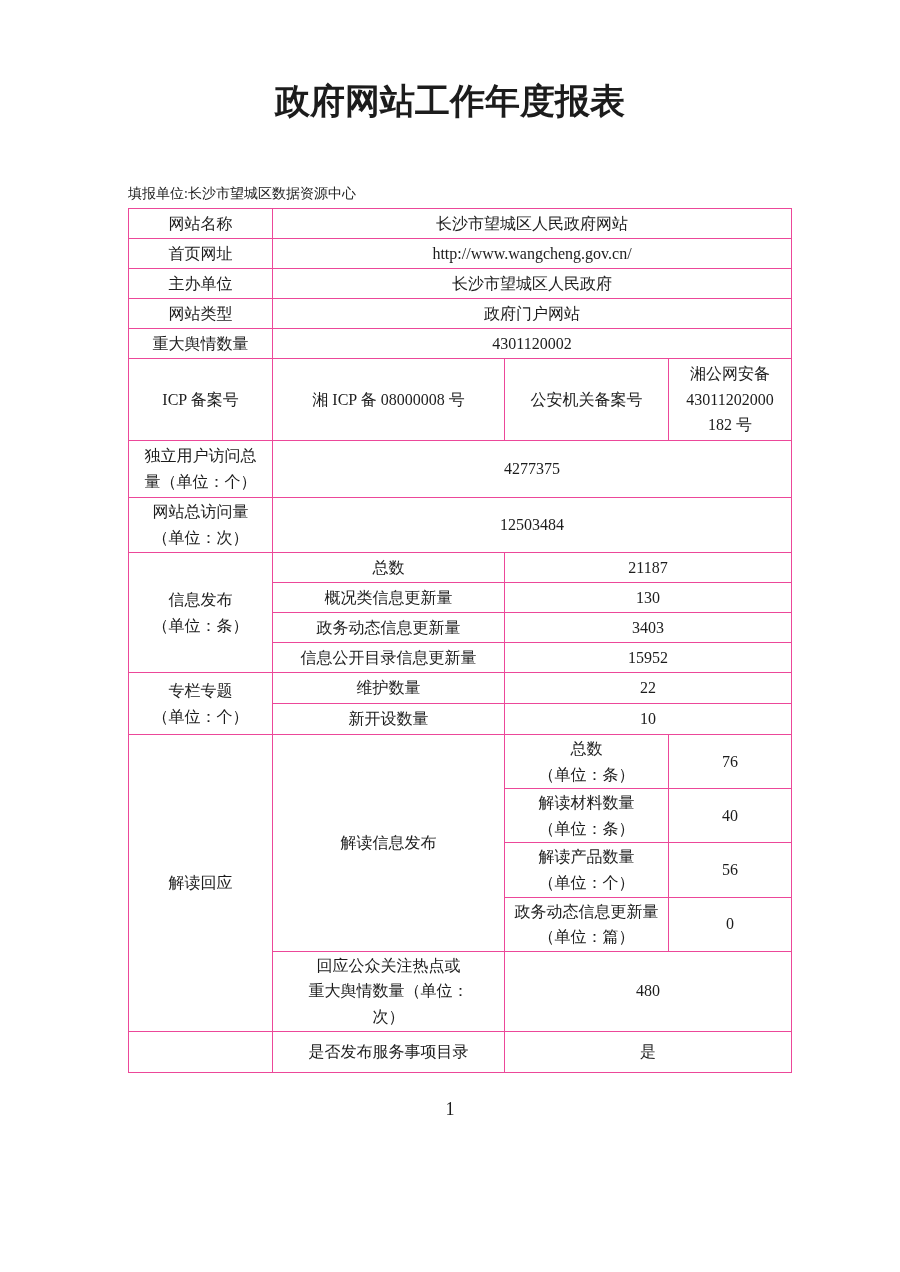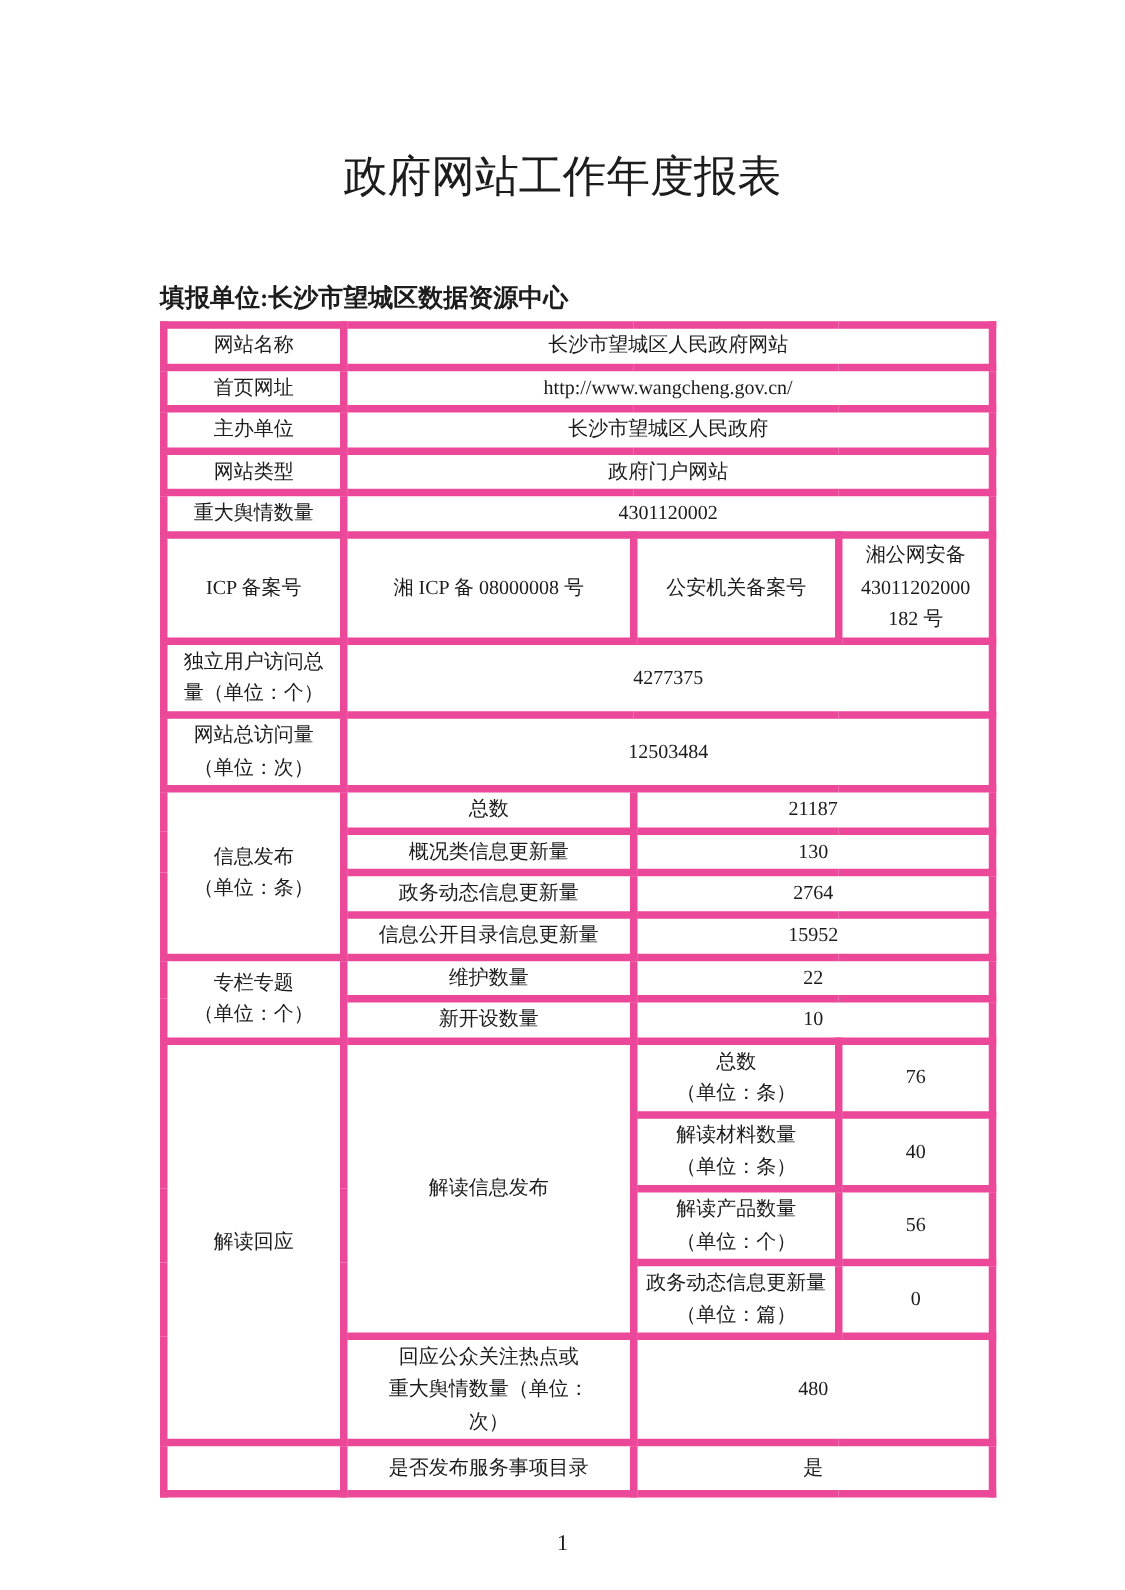--- a/index.html
+++ b/index.html
@@ -5,43 +5,43 @@
   * { box-sizing: border-box; }
   html, body { margin: 0; padding: 0; }
   body {
     width: 900px; height: 1272px;
     background: #ffffff;
     font-family: "Liberation Serif", "DejaVu Serif", serif;
     color: #1c1c1c;
   }
   .page { position: relative; width: 900px; height: 1272px; overflow: hidden; }
   .title {
-    margin: 0; padding-top: 118px;
+    margin: 0; padding-top: 78px;
     text-align: center;
-    font-size: 35px; font-weight: normal;
+    font-size: 35px; font-weight: bold;
     letter-spacing: 0px;
   }
   .subtitle {
     margin-top: 30px;
     text-align: center;
     font-size: 19px;
     letter-spacing: 1px;
   }
   .filler {
     margin: 60px 0 5px 128px;
-    font-size: 20px; font-weight: bold;
+    font-size: 14px; font-weight: normal;
   }
   table.report {
     border-collapse: collapse;
     table-layout: fixed;
     width: 663px;
     margin-left: 128px;
   }
   table.report td {
-    border: 6px solid #ec4899;
+    border: 1px solid #ec4899;
     text-align: center;
     vertical-align: middle;
     font-size: 16px;
     line-height: 1.6;
     padding: 1px 2px;
     white-space: pre-line;
     overflow: hidden;
   }
   tr.rh-basic td { height: 30px; }
   tr.rh-icp td { height: 82px; }
@@ -118,21 +118,21 @@
 （单位：条）</td>
         <td>总数</td>
         <td colspan="2">21187</td>
       </tr>
       <tr class="rh-info">
         <td>概况类信息更新量</td>
         <td colspan="2">130</td>
       </tr>
       <tr class="rh-info">
         <td>政务动态信息更新量</td>
-        <td colspan="2">2764</td>
+        <td colspan="2">3403</td>
       </tr>
       <tr class="rh-info">
         <td>信息公开目录信息更新量</td>
         <td colspan="2">15952</td>
       </tr>
       <tr class="rh-col">
         <td rowspan="2">专栏专题
 （单位：个）</td>
         <td>维护数量</td>
         <td colspan="2">22</td>

